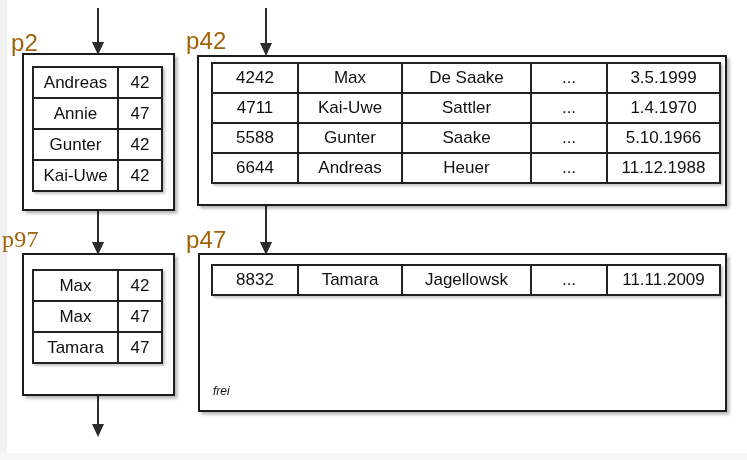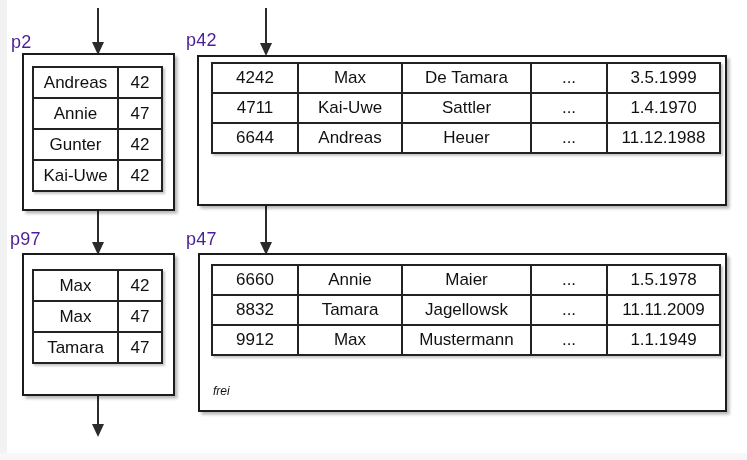--- a/index.html
+++ b/index.html
@@ -15,23 +15,23 @@
   .strip-left {
     position: absolute; left: 0; top: 0; width: 7px; height: 460px;
     background: #f2f2f2;
   }
   .strip-bottom {
     position: absolute; left: 0; top: 453px; width: 747px; height: 7px;
     background: #f7f7f7;
   }
   .page-label {
     position: absolute;
-    font-size: 18px;
+    font-size: 24px;
     line-height: 19px;
-    color: #4c1d95;
+    color: #a16207;
     letter-spacing: 0.2px;
   }
   .page-box {
     position: absolute;
     background: #ffffff;
     border: 2.5px solid #1c1c1c;
     box-shadow: 2.5px 2.5px 3px rgba(0,0,0,0.30);
   }
   table.tbl {
     position: absolute;
@@ -136,43 +136,50 @@
     </table>
   </div>
 
   <div class="page-label" style="left:186px; top:31px;">p42</div>
   <div class="page-box" style="left:197px; top:55px; width:526px; height:147px;">
     <table class="tbl cols-data" style="left:12px; top:5px;">
       <tbody>
           <tr>
             <td>4242</td>
             <td>Max</td>
-            <td>De Tamara</td>
+            <td>De Saake</td>
             <td>...</td>
             <td>3.5.1999</td>
           </tr>
           <tr>
             <td>4711</td>
             <td>Kai-Uwe</td>
             <td>Sattler</td>
             <td>...</td>
             <td>1.4.1970</td>
           </tr>
           <tr>
+            <td>5588</td>
+            <td>Gunter</td>
+            <td>Saake</td>
+            <td>...</td>
+            <td>5.10.1966</td>
+          </tr>
+          <tr>
             <td>6644</td>
             <td>Andreas</td>
             <td>Heuer</td>
             <td>...</td>
             <td>11.12.1988</td>
           </tr>
         </tbody>
     </table>
   </div>
 
-  <div class="page-label" style="left:10px; top:230px;">p97</div>
+  <div class="page-label" style="left:2px; top:230px;font-family:Liberation Serif, serif;">p97</div>
   <div class="page-box" style="left:22px; top:253px; width:149px; height:139px;">
     <table class="tbl cols-index" style="left:8px; top:14px;">
       <tbody>
           <tr>
             <td>Max</td>
             <td>42</td>
           </tr>
           <tr>
             <td>Max</td>
             <td>47</td>
@@ -183,38 +190,24 @@
           </tr>
         </tbody>
     </table>
   </div>
 
   <div class="page-label" style="left:186px; top:230px;text-align:center;">p47</div>
   <div class="page-box" style="left:198px; top:253px; width:525px; height:155px;">
     <table class="tbl cols-data" style="left:11px; top:9px;">
       <tbody>
           <tr>
-            <td>6660</td>
-            <td>Annie</td>
-            <td>Maier</td>
-            <td>...</td>
-            <td>1.5.1978</td>
-          </tr>
-          <tr>
             <td>8832</td>
             <td>Tamara</td>
             <td>Jagellowsk</td>
             <td>...</td>
             <td>11.11.2009</td>
           </tr>
-          <tr>
-            <td>9912</td>
-            <td>Max</td>
-            <td>Mustermann</td>
-            <td>...</td>
-            <td>1.1.1949</td>
-          </tr>
         </tbody>
     </table>
     <div class="free-label">frei</div>
   </div>
 
 </div>
 
 </body></html>

